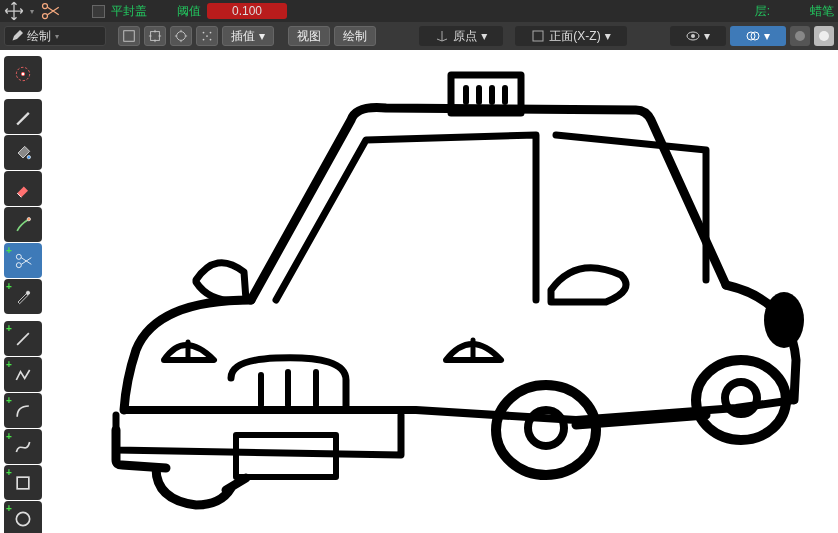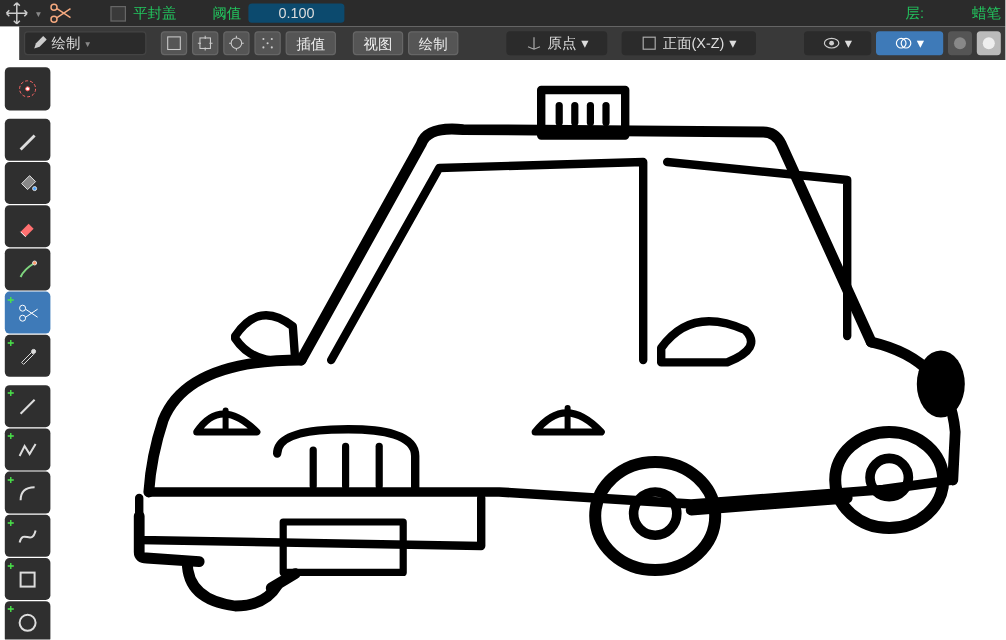--- a/index.html
+++ b/index.html
@@ -32,37 +32,36 @@
     color: #ccc;
   }
   .top1 .lbl { color: #22c55e; }
   .top1 .checkbox {
     width: 13px; height: 13px;
     border: 1px solid #666;
     background: #3a3a3a;
     display: inline-block;
   }
   .top1 .numfield {
-    background: #0c4a6e;
+    background: #b91c1c;
     border-radius: 3px;
     padding: 1px 8px;
     min-width: 80px;
     text-align: center;
   }
 
   
   .top2 {
     position: absolute;
     left: 0; top: 22px; right: 0; height: 28px;
     background: #393939;
     display: flex;
     align-items: center;
     padding: 0 4px;
     gap: 4px;
-    margin-left: 16px;
   }
   .dropdown {
     background: #2b2b2b;
     border: 1px solid #444;
     border-radius: 3px;
     padding: 2px 6px;
     display: flex;
     align-items: center;
     gap: 4px;
     height: 20px;
@@ -72,21 +71,20 @@
   }
   .btn {
     background: #555;
     border: 1px solid #666;
     border-radius: 3px;
     padding: 2px 8px;
     height: 20px;
     display: flex;
     align-items: center;
     color: #eee;
-    flex-direction: column;
   }
   .iconbox {
     width: 22px; height: 20px;
     background: #555;
     border: 1px solid #666;
     border-radius: 3px;
     display: flex;
     align-items: center;
     justify-content: center;
     font-size: 11px;

